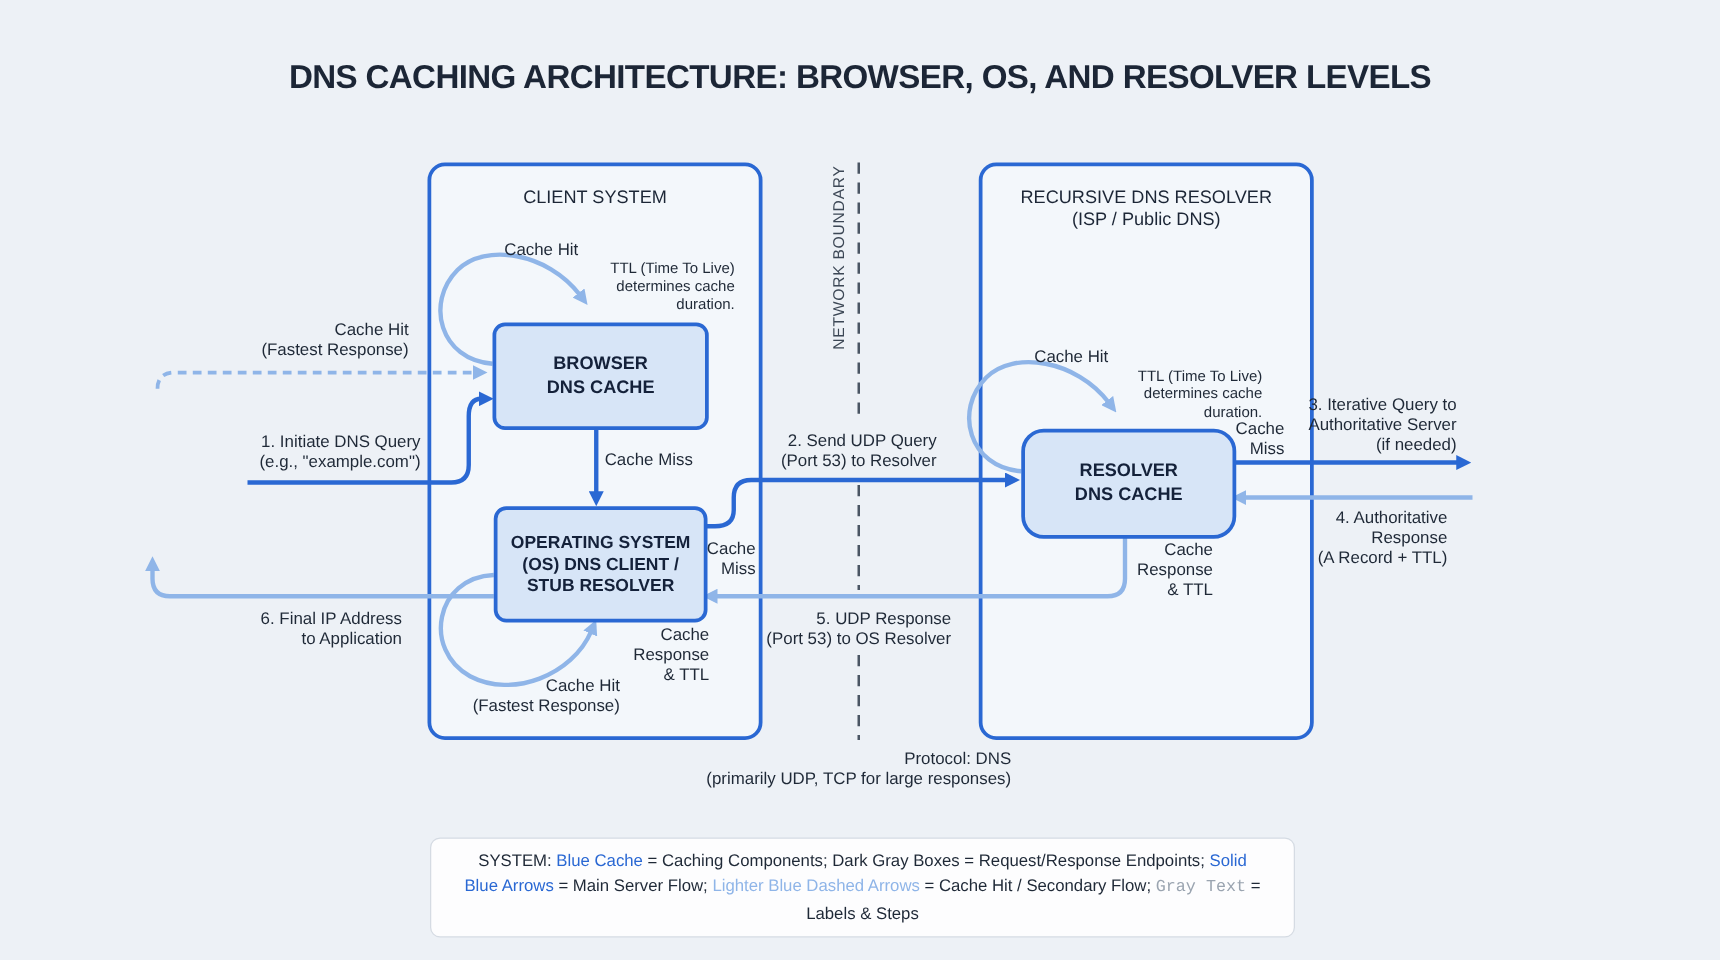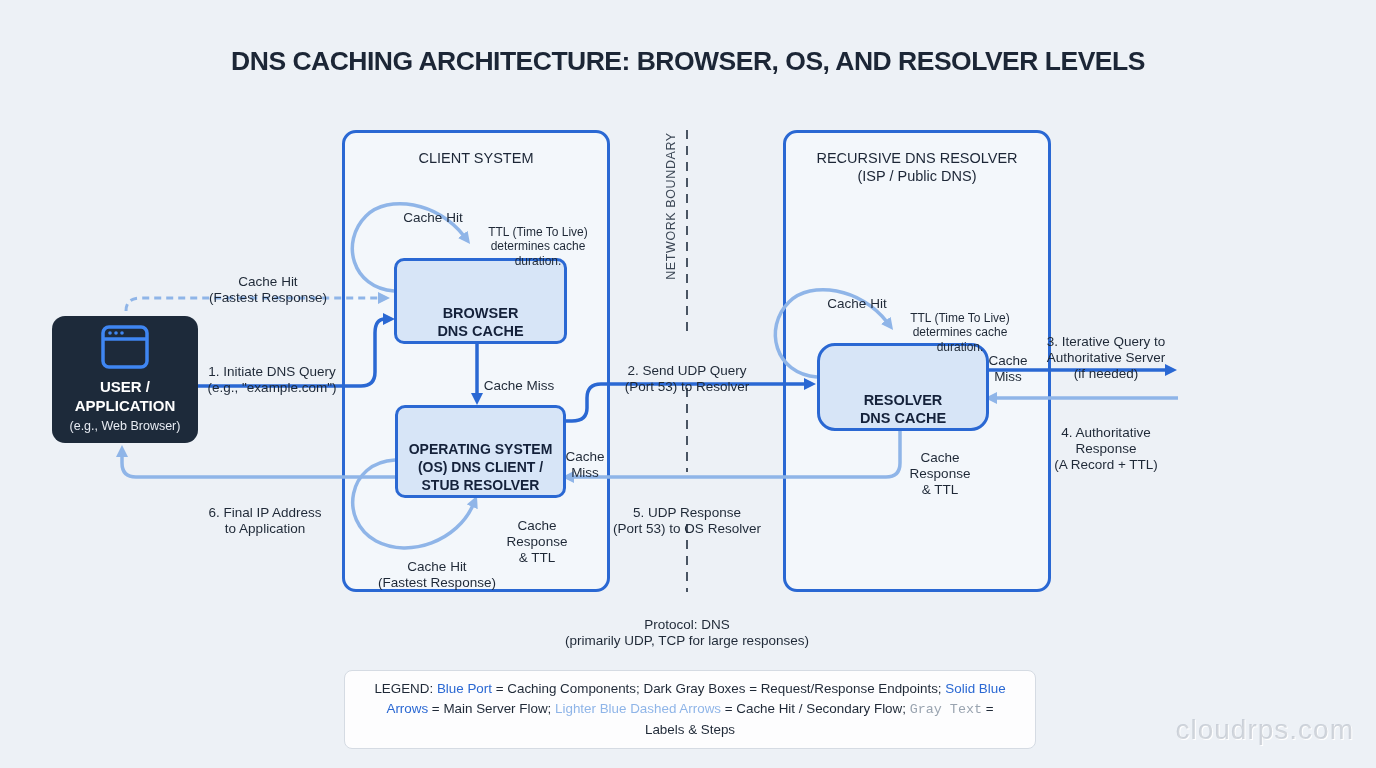--- a/index.html
+++ b/index.html
@@ -12,37 +12,37 @@
   .container{position:absolute;border:3px solid var(--blue,#2a68d3);border-radius:14px;
     background:var(--container-fill,#f3f7fb);}
   .container.client{left:342px;top:130px;width:262px;height:456px;}
   .container.resolver{left:767px;top:130px;width:262px;height:456px;margin-left:16px;}
   .container-title{position:absolute;top:16px;left:0;width:100%;text-align:center;
     font-size:14.5px;font-weight:400;color:var(--ink-strong,#1c2636);line-height:1.25;}
 
   .wires{position:absolute;left:0;top:0;width:1376px;height:768px;pointer-events:none;}
 
   .cache-box{position:absolute;background:var(--cache-fill,#d7e5f7);border:3px solid var(--blue,#2a68d3);
-    border-radius:10px;display:flex;flex-direction:column;align-items:center;justify-content:flex-end;
+    border-radius:10px;display:flex;flex-direction:column;align-items:center;justify-content:center;
     font-size:14.5px;font-weight:700;color:#14213a;line-height:1.28;text-align:center;}
   .cache-box.browser{left:394px;top:258px;width:167px;height:80px;}
   .cache-box.os{left:395px;top:405px;width:165px;height:87px;font-size:14px;}
   .cache-box.resolver-cache{left:817px;top:343px;width:166px;height:82px;border-radius:18px;}
 
   .dark-box{position:absolute;background:var(--dark-box,#1d2a3a);border-radius:13px;
     display:flex;flex-direction:column;align-items:center;justify-content:center;
     color:#ffffff;text-align:center;line-height:1.3;}
   .dark-box.user{left:52px;top:316px;width:146px;height:127px;}
   .dark-box.auth{left:1178px;top:325px;width:147px;height:115px;border-radius:17px;}
   .dark-box .big{font-size:15px;font-weight:700;}
   .dark-box .sub{font-size:12.5px;font-weight:400;color:#e7ebf2;margin-top:2px;}
   .browser-icon{margin-bottom:8px;}
 
-  .lbl{position:absolute;transform:translate(-50%,-50%);text-align:center;font-size:13.5px;
-    font-weight:500;color:var(--ink,#1f2937);white-space:nowrap;line-height:1.2;margin-top:18px;}
+  .lbl{position:absolute;transform:translate(-50%,-50%);text-align:right;font-size:13.5px;
+    font-weight:500;color:var(--ink,#1f2937);white-space:nowrap;line-height:1.2;}
   .lbl.sm{font-size:12px;font-weight:400;}
 
   .net-boundary-label{position:absolute;left:592px;top:198px;width:160px;height:16px;
     transform:rotate(-90deg);text-align:center;font-size:12.5px;letter-spacing:0.6px;
     color:#3c4755;font-weight:500;white-space:nowrap;}
 
   .legend{position:absolute;left:344px;top:670px;width:692px;box-sizing:border-box;
     background:#fdfdfe;border:1px solid #d5dbe3;border-radius:8px;padding:8px 26px;
     text-align:center;font-size:13.4px;line-height:1.5;color:var(--ink,#1f2937);font-weight:500;}
   .lg-blue{color:var(--blue,#2a68d3);}
@@ -96,34 +96,20 @@
     </g>
 
     <g stroke="var(--blue,#2a68d3)" stroke-width="3.5" fill="none">
       <path d="M 198 386 H 361 Q 375 386 375 372 V 333 Q 375 319 385 319" marker-end="url(#ah-blue)"></path>
       <path d="M 477 340 V 395" marker-end="url(#ah-blue)"></path>
       <path d="M 560 421 H 572 Q 587 421 587 408 V 398 Q 587 384 601 384 H 806" marker-end="url(#ah-blue)"></path>
       <path d="M 983 370 H 1167" marker-end="url(#ah-blue)"></path>
     </g>
   </svg>
 
-  <div class="dark-box user">
-    <svg class="browser-icon" width="48" height="44" viewBox="0 0 48 44">
-      <rect x="2" y="2" width="44" height="40" rx="6" fill="none" stroke="#3f86f2" stroke-width="3.5"></rect>
-      <line x1="2" y1="14" x2="46" y2="14" stroke="#3f86f2" stroke-width="3.5"></line>
-      <circle cx="9" cy="8" r="1.8" fill="#3f86f2"></circle>
-      <circle cx="15" cy="8" r="1.8" fill="#3f86f2"></circle>
-      <circle cx="21" cy="8" r="1.8" fill="#3f86f2"></circle>
-    </svg>
-    <div class="big">
-      <div>USER /</div>
-      <div>APPLICATION</div>
-    </div>
-    <div class="sub">(e.g., Web Browser)</div>
-  </div>
 
   <div class="cache-box browser">
     <div>BROWSER</div>
     <div>DNS CACHE</div>
   </div>
 
   <div class="cache-box os">
     <div>OPERATING SYSTEM</div>
     <div>(OS) DNS CLIENT /</div>
     <div>STUB RESOLVER</div>
@@ -207,18 +193,17 @@
       <div>Response</div>
       <div>(A Record + TTL)</div>
   </div>
   <div class="lbl" style="left:940px;top:456px">
     <div>Cache</div>
       <div>Response</div>
       <div>&amp; TTL</div>
   </div>
 
   <div class="legend">
-    <span>LEGEND: </span><span class="lg-blue">Blue Port</span><span> = Caching Components; Dark Gray Boxes = Request/Response Endpoints; </span><span class="lg-blue">Solid Blue Arrows</span><span> = Main Server Flow; </span><span class="lg-light">Lighter Blue Dashed Arrows</span><span> = Cache Hit / Secondary Flow; </span><span class="lg-gray">Gray Text</span><span> = Labels &amp; Steps</span>
-  </div>
-
-  <div class="watermark">cloudrps.com</div>
+    <span>SYSTEM: </span><span class="lg-blue">Blue Cache</span><span> = Caching Components; Dark Gray Boxes = Request/Response Endpoints; </span><span class="lg-blue">Solid Blue Arrows</span><span> = Main Server Flow; </span><span class="lg-light">Lighter Blue Dashed Arrows</span><span> = Cache Hit / Secondary Flow; </span><span class="lg-gray">Gray Text</span><span> = Labels &amp; Steps</span>
+  </div>
+
 
 </div>
 
 </body></html>

